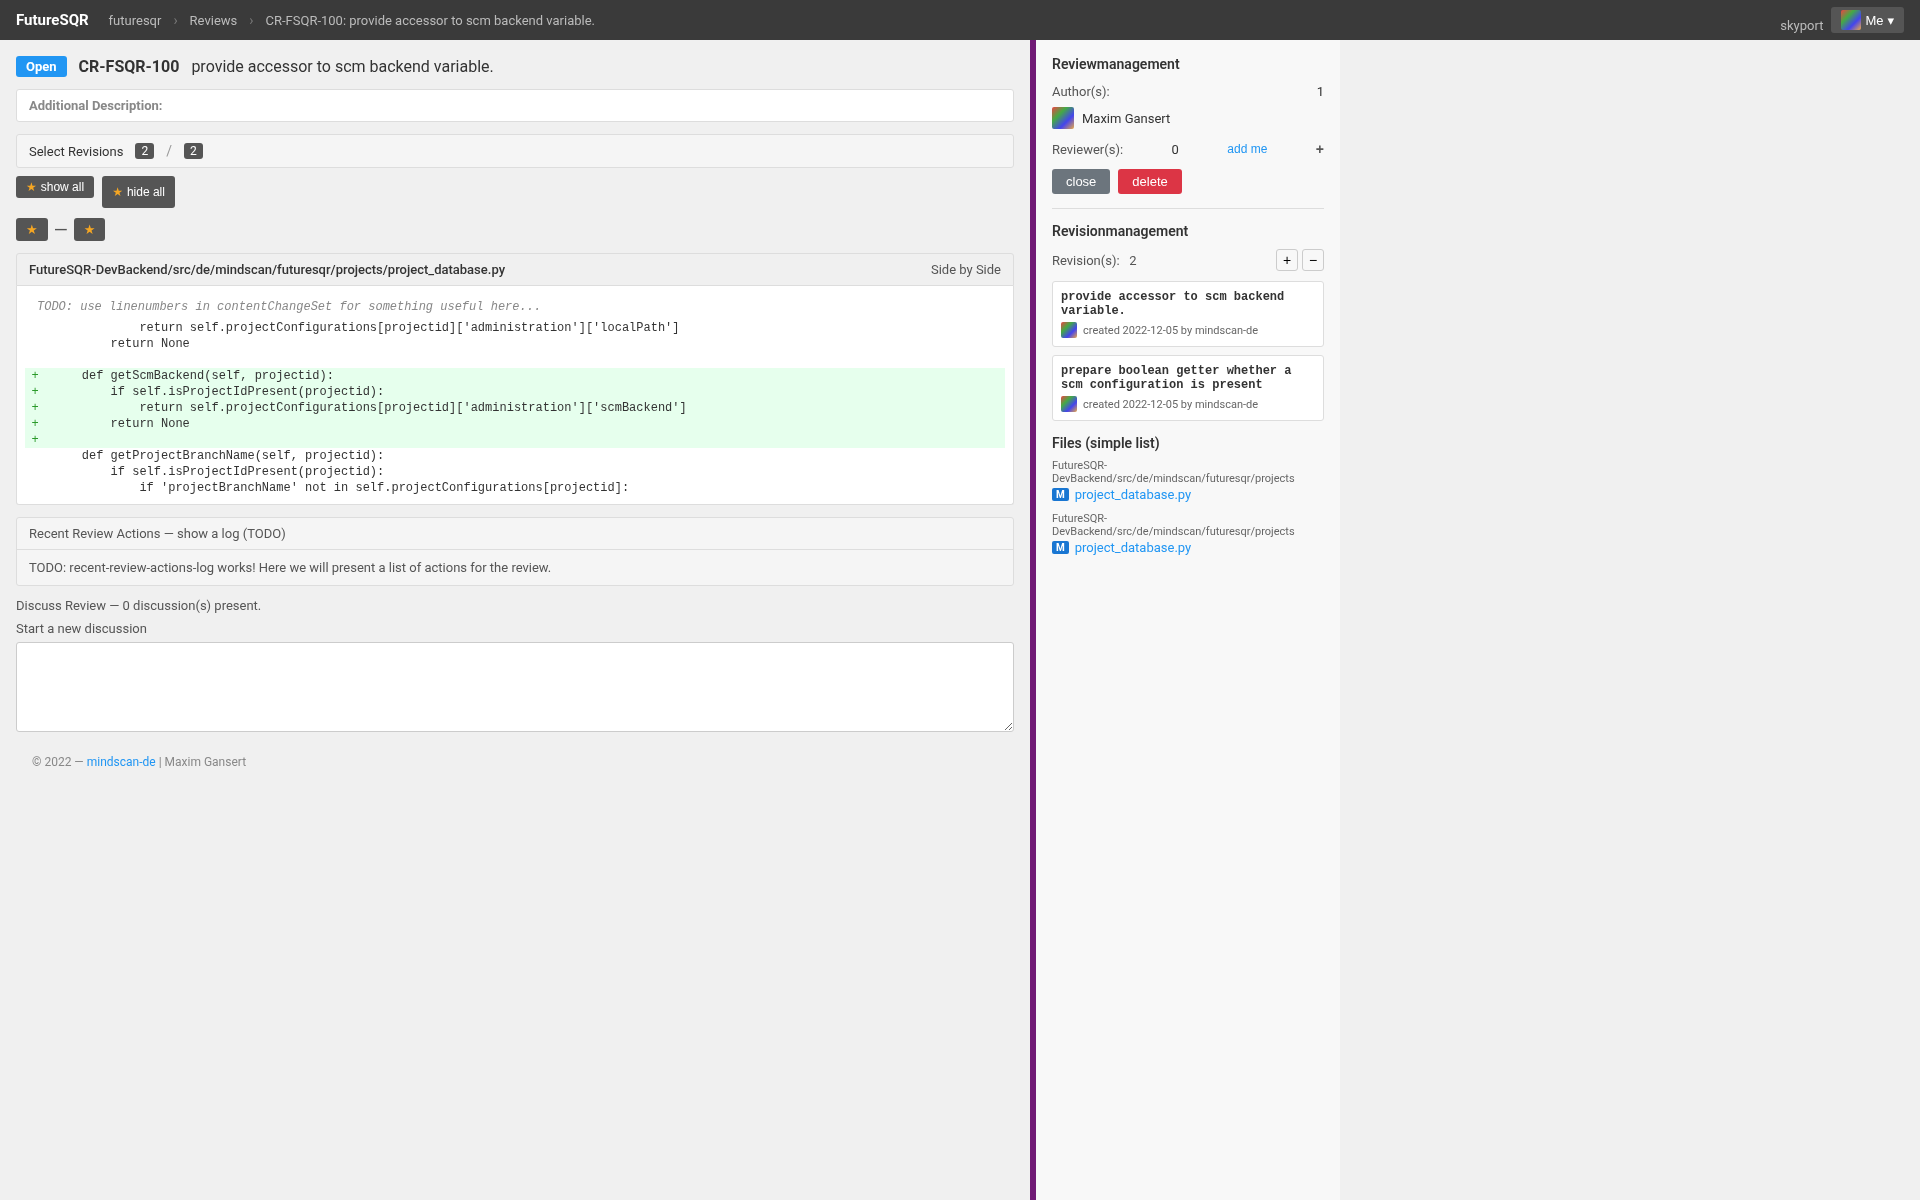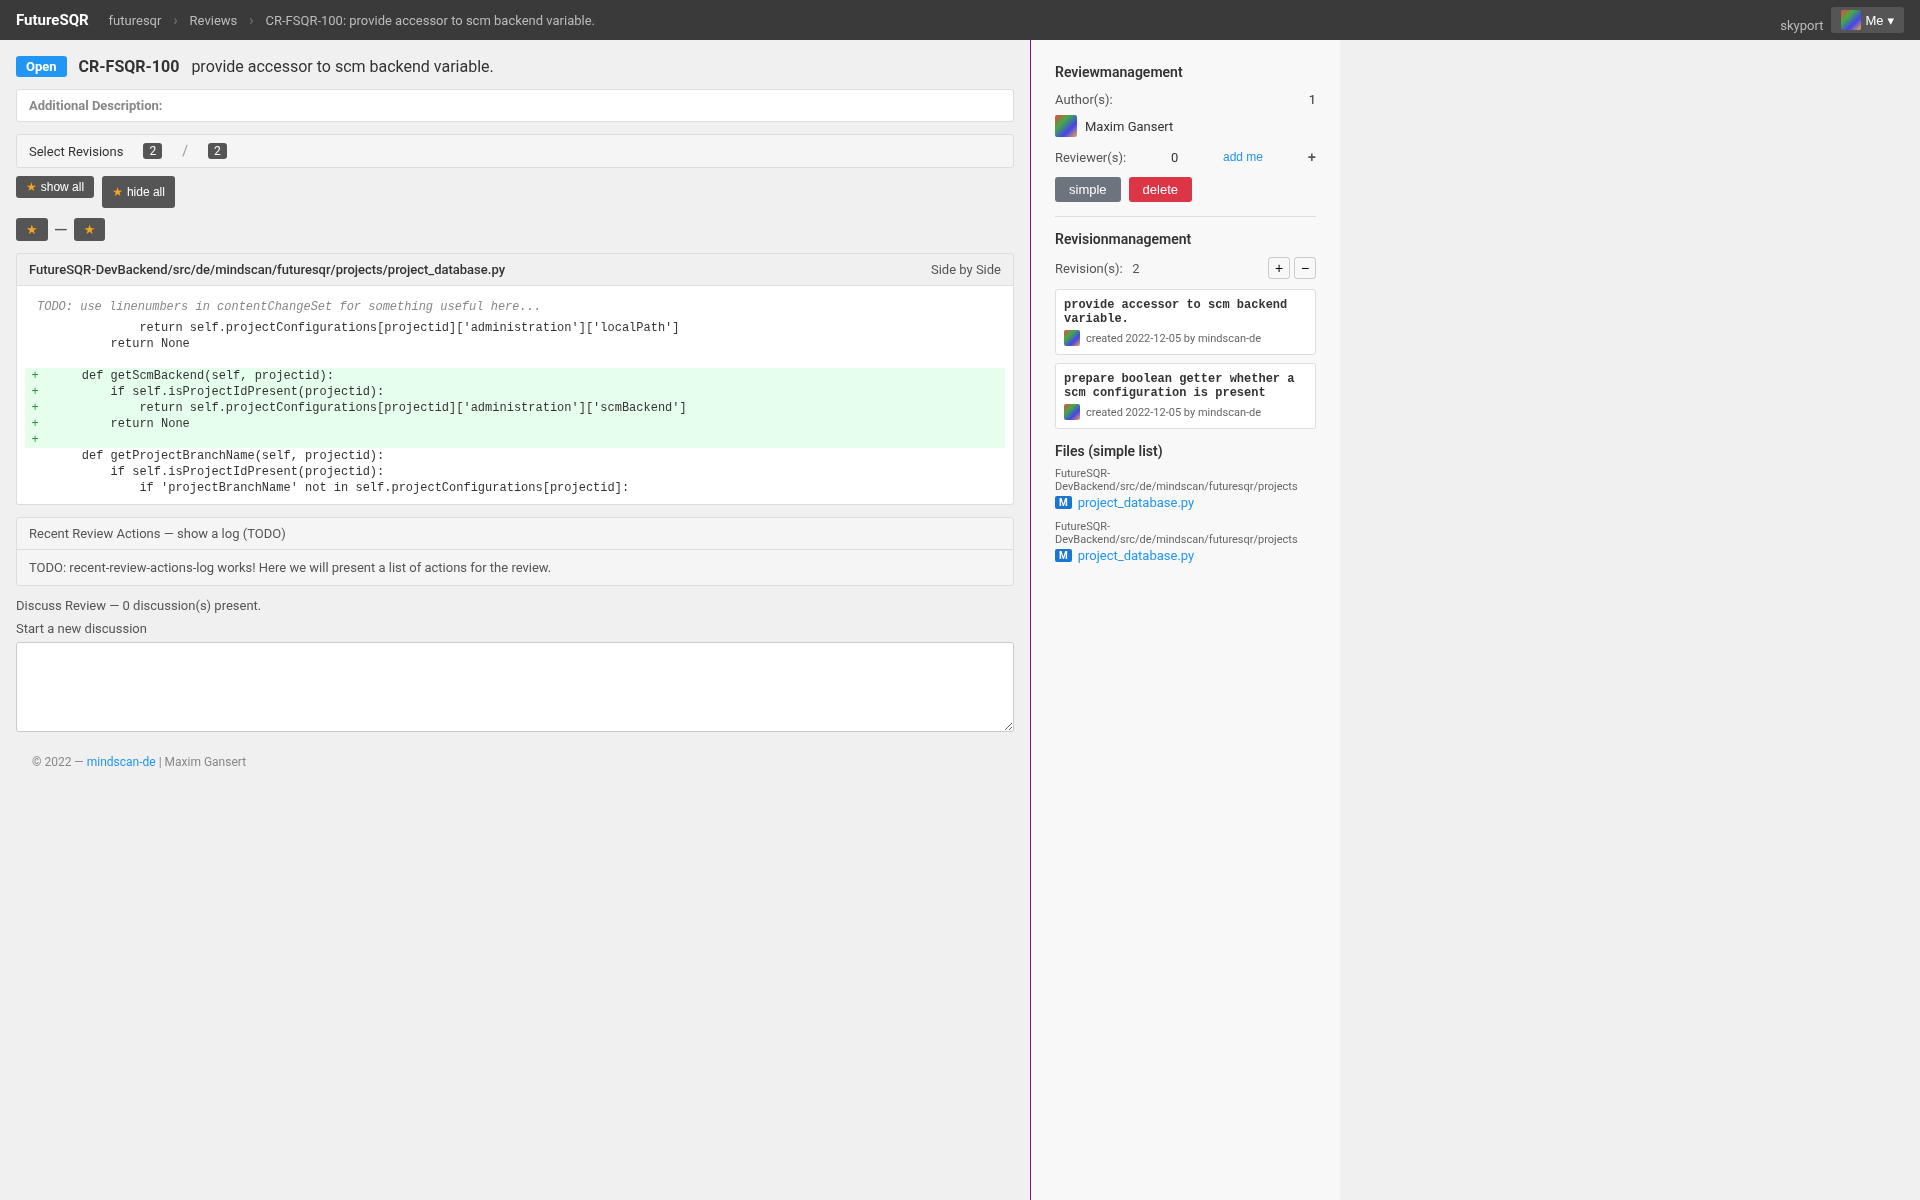--- a/index.html
+++ b/index.html
@@ -42,22 +42,22 @@
       min-height: calc(100vh - 40px);
     }
     .content-area {
       flex: 1;
       padding: 16px;
       max-width: 1030px;
     }
     .sidebar {
       width: 310px;
       background: #f8f8f8;
-      border-left: 1px solid #701a75;
-      padding: 24px;
+      border-left: 6px solid #701a75;
+      padding: 16px;
       flex-shrink: 0;
     }
 
     
     .review-header {
       display: flex;
       align-items: center;
       gap: 12px;
       margin-bottom: 12px;
     }
@@ -90,21 +90,21 @@
     }
 
     
     .select-revisions-bar {
       background: #f5f5f5;
       border: 1px solid #ddd;
       border-radius: 3px;
       padding: 8px 12px;
       display: flex;
       align-items: center;
-      gap: 20px;
+      gap: 12px;
       margin-bottom: 8px;
     }
     .select-revisions-label { font-size: 13px; }
     .badge-count {
       background: #555;
       color: #fff;
       border-radius: 3px;
       padding: 1px 6px;
       font-size: 12px;
     }
@@ -540,21 +540,21 @@
       </div>
 
       <div class="sidebar-row">
         <span class="sidebar-label">Reviewer(s):</span>
         <span class="sidebar-value">0</span>
         <button class="add-me-btn">add me</button>
         <button class="plus-btn">+</button>
       </div>
 
       <div class="sidebar-actions">
-        <button class="btn-close">simple</button>
+        <button class="btn-close">close</button>
         <button class="btn-delete">delete</button>
       </div>
     </div>
 
     <hr class="sidebar-divider">
 
     <div>
       <div class="revision-management-title">Revisionmanagement</div>
 
       <div class="revisions-header-row">

